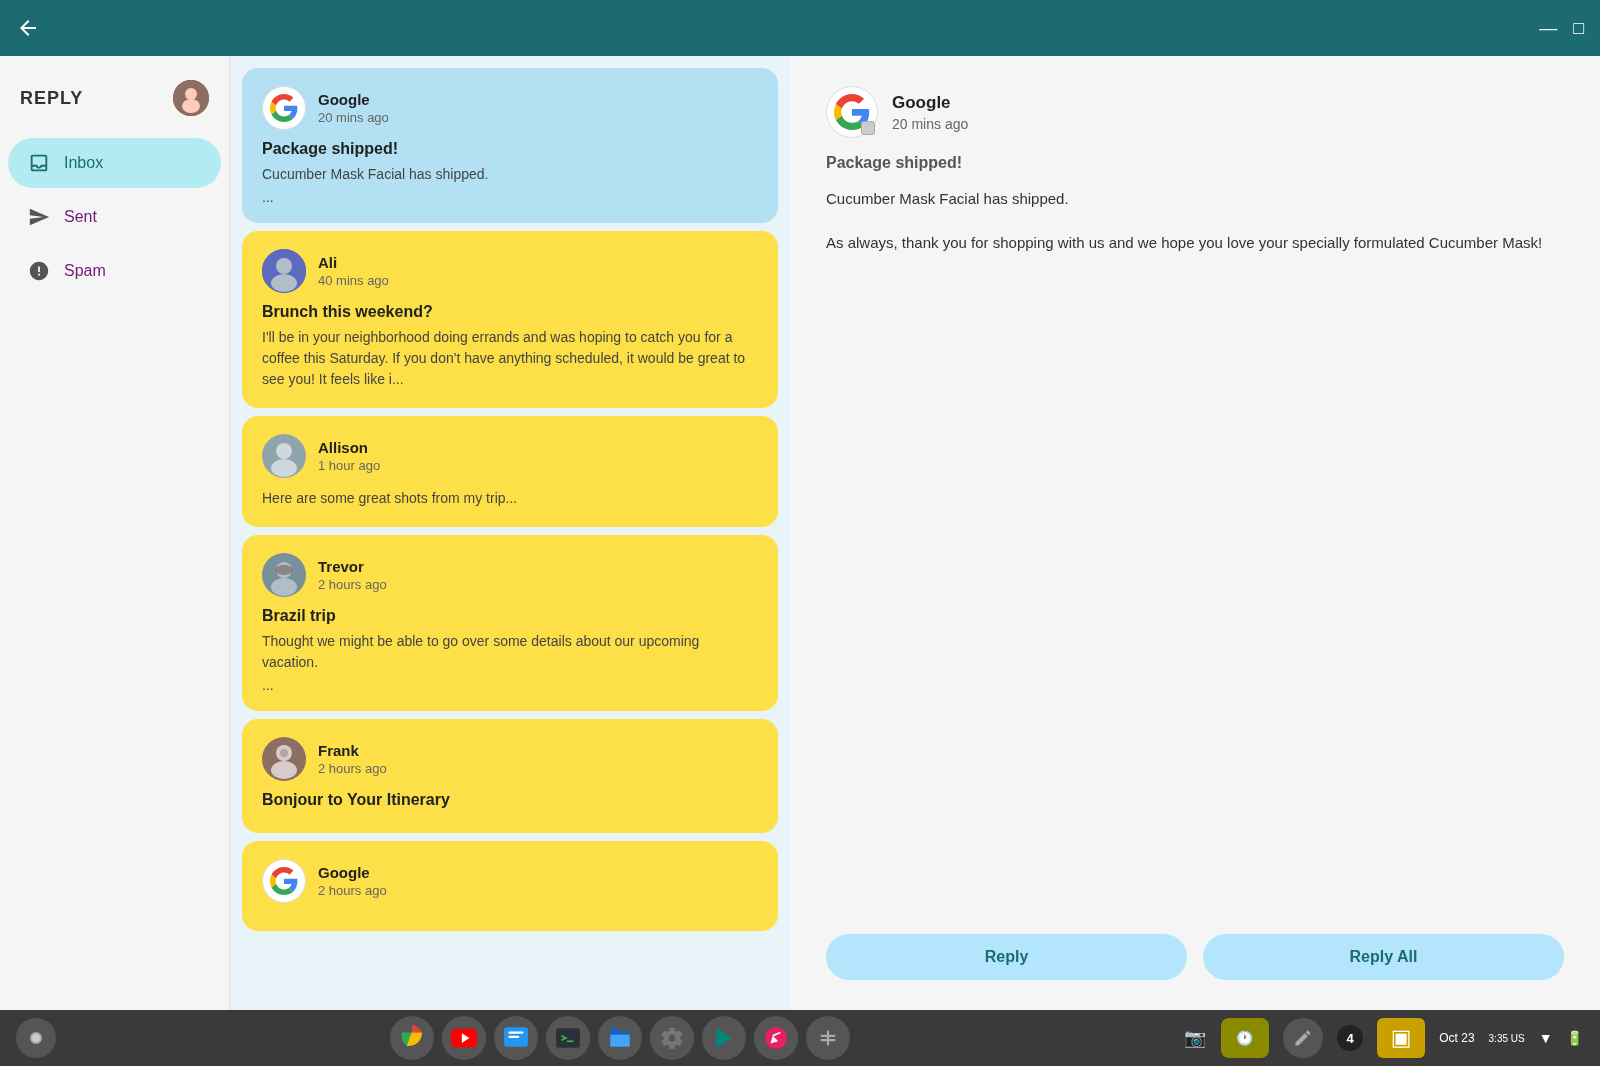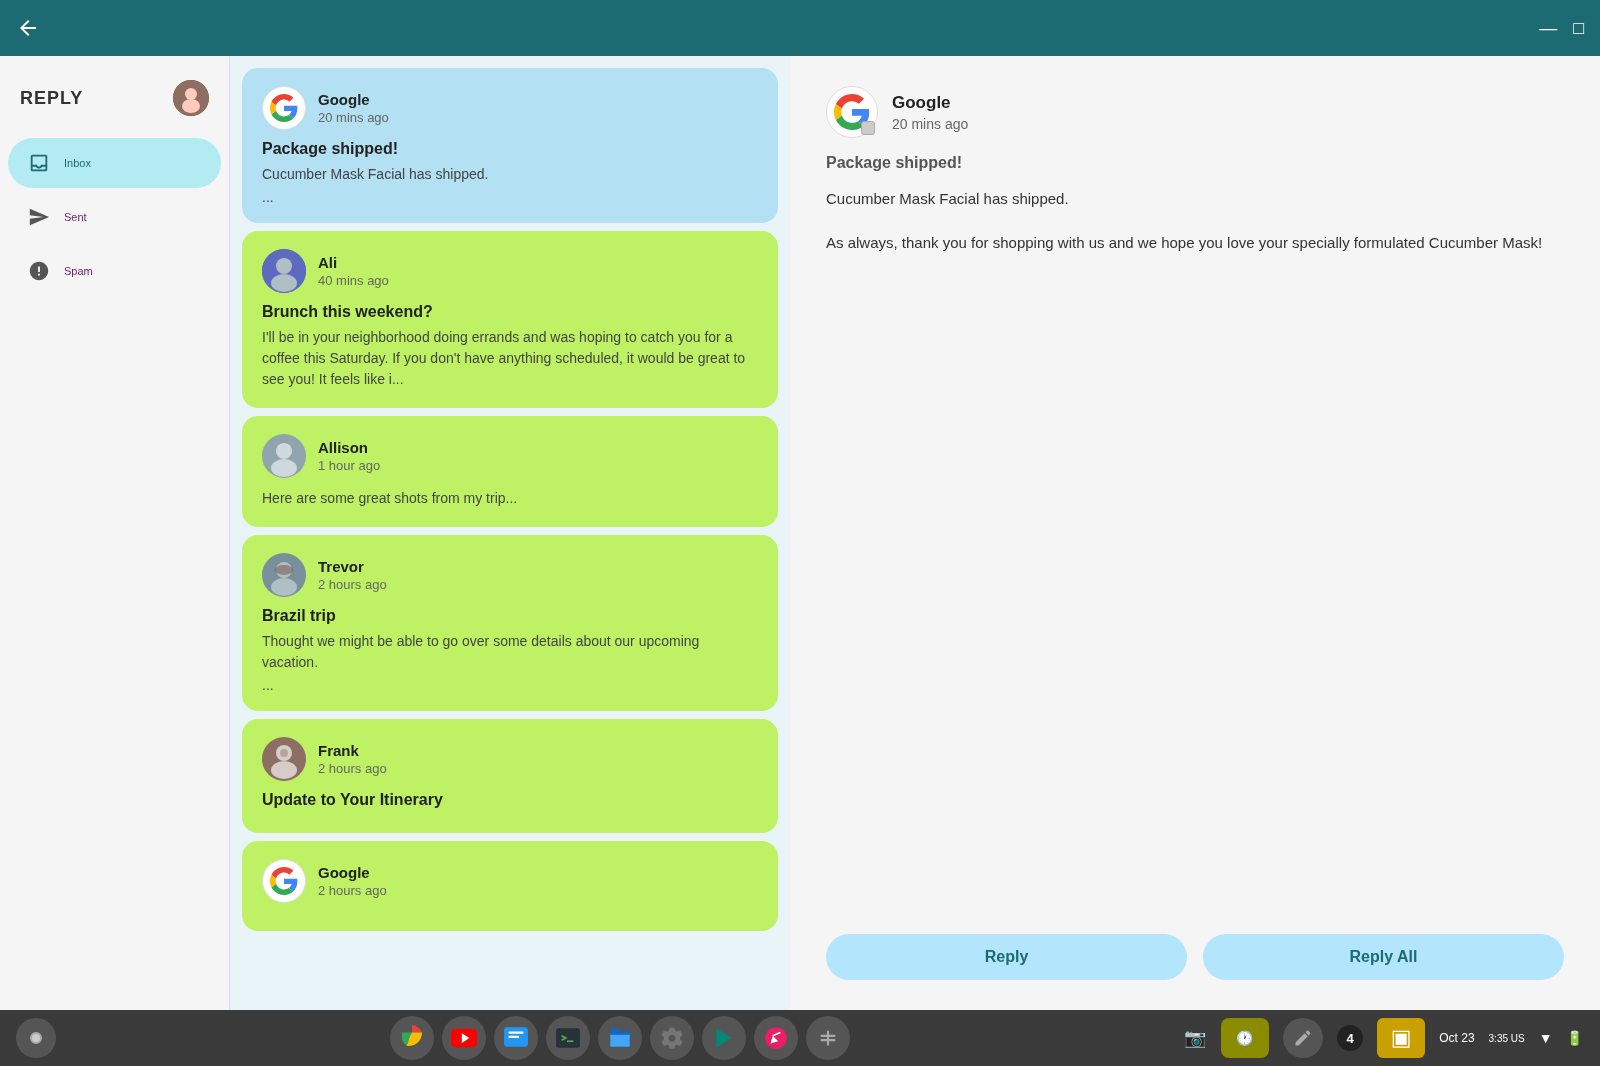--- a/index.html
+++ b/index.html
@@ -108,36 +108,36 @@
       color: #1C6B72;
     }
     .nav-item .nav-icon {
       font-size: 18px;
       width: 22px;
       display: flex;
       align-items: center;
       justify-content: center;
     }
     .nav-label {
-      font-size: 11px;
+      font-size: 16px;
       font-weight: 500;
     }
 
     
     .email-list {
       width: 560px;
       background: #e8f4f8;
       overflow-y: auto;
       padding: 12px;
       display: flex;
       flex-direction: column;
       gap: 8px;
     }
     .email-card {
-      background: #bef264;
+      background: #fde047;
       border-radius: 16px;
       padding: 18px 20px;
       cursor: pointer;
     }
     .email-card.selected {
       background: #b3e0f2;
     }
     .email-card-header {
       display: flex;
       align-items: center;
@@ -480,21 +480,21 @@
             <circle cx="22" cy="16" r="8" fill="#d7ccc8"></circle>
             <ellipse cx="22" cy="33" rx="13" ry="9" fill="#d7ccc8"></ellipse>
             <circle cx="22" cy="16" r="4" fill="#a1887f" opacity="0.6"></circle>
           </svg>
         </div>
         <div class="email-meta">
           <span class="email-sender">Frank</span>
           <span class="email-time">2 hours ago</span>
         </div>
       </div>
-      <div class="email-subject">Update to Your Itinerary</div>
+      <div class="email-subject">Bonjour to Your Itinerary</div>
     </div>
 
     <div class="email-card">
       <div class="email-card-header">
         <div class="email-avatar" style="background:white; border:1px solid #ddd;">
           <svg width="28" height="28" viewBox="0 0 48 48">
             <path fill="#4285F4" d="M46.98 24.55c0-1.57-.15-3.09-.38-4.55H24v9.02h12.94c-.58 2.96-2.26 5.48-4.78 7.18l7.73 6c4.51-4.18 7.09-10.36 7.09-17.65z"></path>
             <path fill="#34A853" d="M24 48c6.48 0 11.93-2.13 15.89-5.81l-7.73-6c-2.15 1.45-4.92 2.3-8.16 2.3-6.26 0-11.57-4.22-13.47-9.91l-7.98 6.19C6.51 42.62 14.62 48 24 48z"></path>
             <path fill="#FBBC05" d="M10.53 28.59c-.5-1.45-.79-3-.79-4.59s.29-3.14.79-4.59l-7.98-6.19C.92 16.46 0 20.12 0 24c0 3.88.92 7.54 2.56 10.78l7.97-6.19z"></path>
             <path fill="#EA4335" d="M24 9.5c3.54 0 6.71 1.22 9.21 3.6l6.85-6.85C35.9 2.38 30.47 0 24 0 14.62 0 6.51 5.38 2.56 13.22l7.98 6.19C12.43 13.72 17.74 9.5 24 9.5z"></path>

